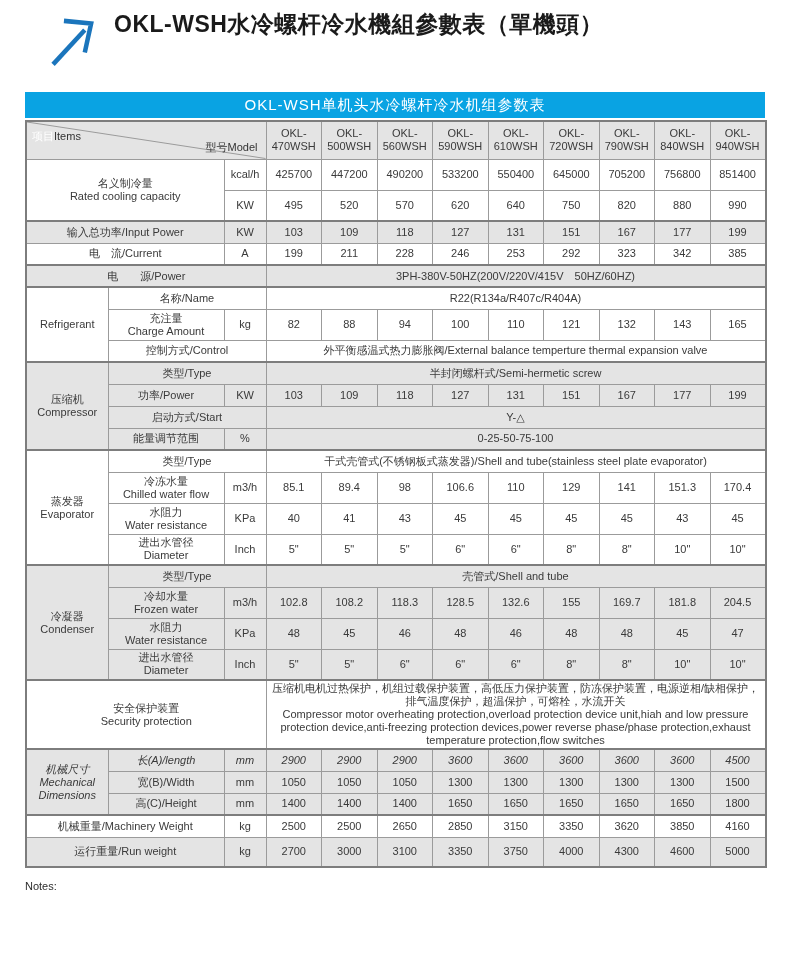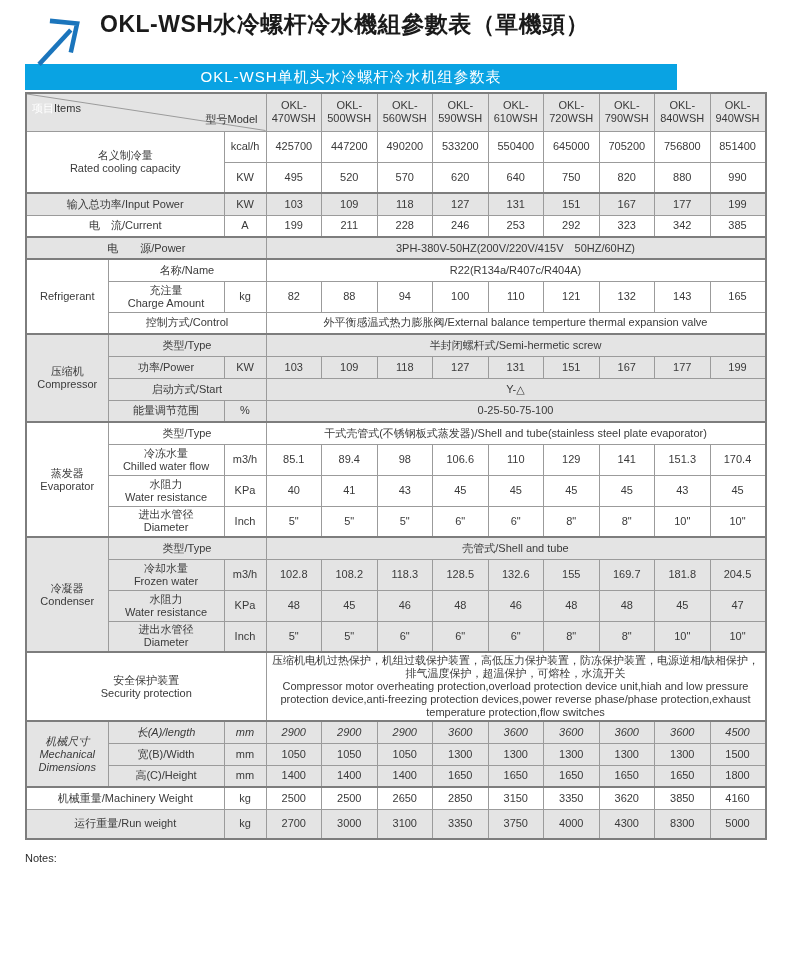--- a/index.html
+++ b/index.html
@@ -14,29 +14,29 @@
   body{
     width:790px;height:957px;
     font-family:"Liberation Sans","DejaVu Sans",sans-serif;
     color:var(--ink);
     position:relative;
     overflow:hidden;
   }
   .page{width:790px;height:957px;background:#fff;}
 
   
-  .doc-header{display:flex;align-items:flex-start;padding:8px 0 0 30px;height:64px;border-radius:6px;}
+  .doc-header{display:flex;align-items:flex-start;padding:8px 0 0 44px;height:92px;border-radius:6px;}
   .logo{width:58px;height:58px;flex:0 0 58px;margin-top:2px;}
   .titles{margin-left:12px;padding-top:2px;}
   .title-zh{font-size:23px;font-weight:bold;color:#1a1a1a;letter-spacing:.5px;line-height:28px;}
   .title-en{font-size:16.5px;color:#1a1a1a;line-height:24px;margin-top:2px;}
 
   
   .banner{
-    width:652px;margin:0 0 0 25px;height:26px;
+    width:740px;margin:0 0 0 25px;height:26px;
     background:var(--accent);color:#fff;
     display:flex;align-items:center;justify-content:center;
     font-size:15px;letter-spacing:1px;
   }
 
   
   table.spec{
     width:740px;margin:2px 0 0 25px;
     border-collapse:collapse;table-layout:fixed;
     border:2px solid var(--lineheavy);
@@ -399,21 +399,21 @@
         <tr class="bg-g" style="height: 30px;">
           <td colspan="2" class="lbl">运行重量/Run weight</td>
           <td class="unit">kg</td>
           <td class="val">2700</td>
           <td class="val">3000</td>
           <td class="val">3100</td>
           <td class="val">3350</td>
           <td class="val">3750</td>
           <td class="val">4000</td>
           <td class="val">4300</td>
-          <td class="val">8300</td>
+          <td class="val">4600</td>
           <td class="val">5000</td>
         </tr>
       </tbody>
     </table>
 
   <div class="notes">
     <div class="notes-en-h">Notes:</div>
 
   </div>
 

